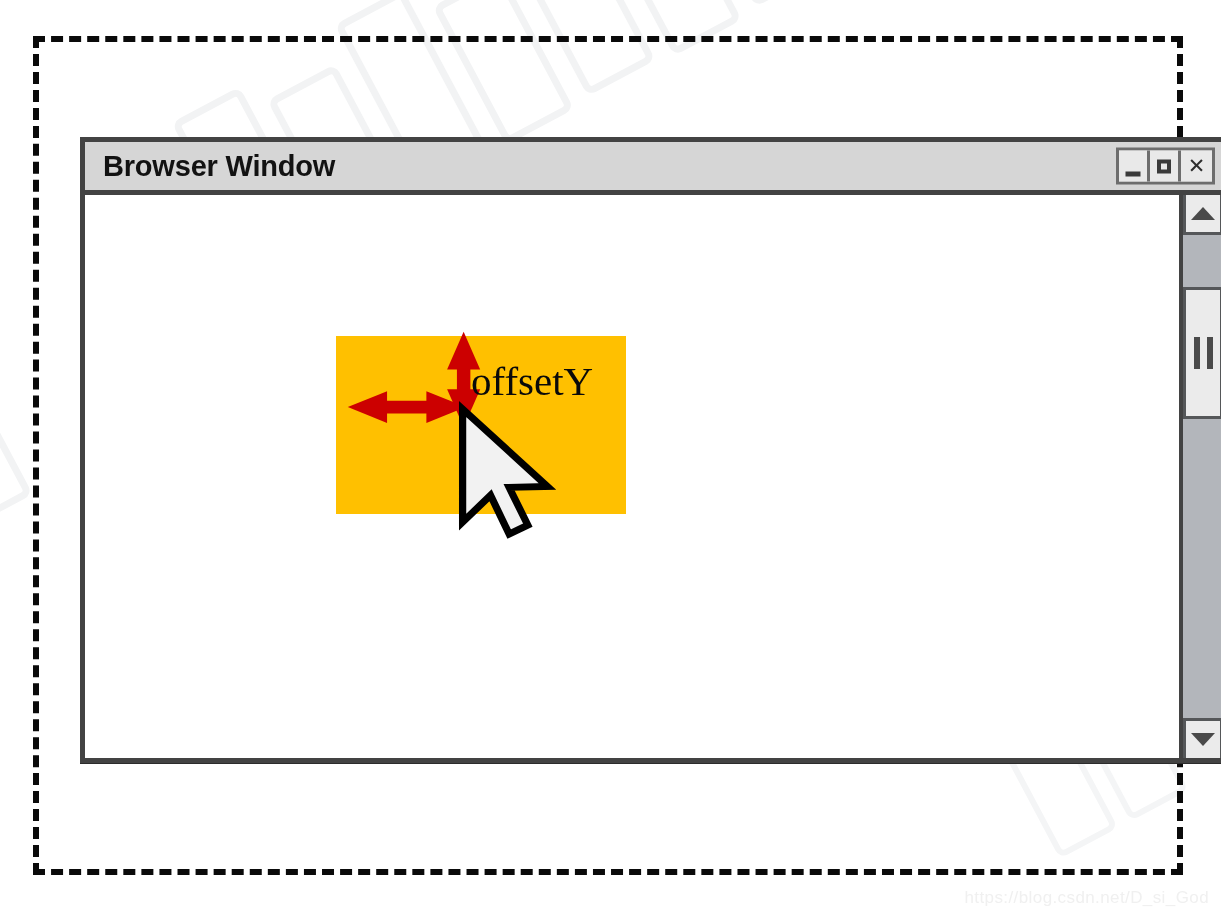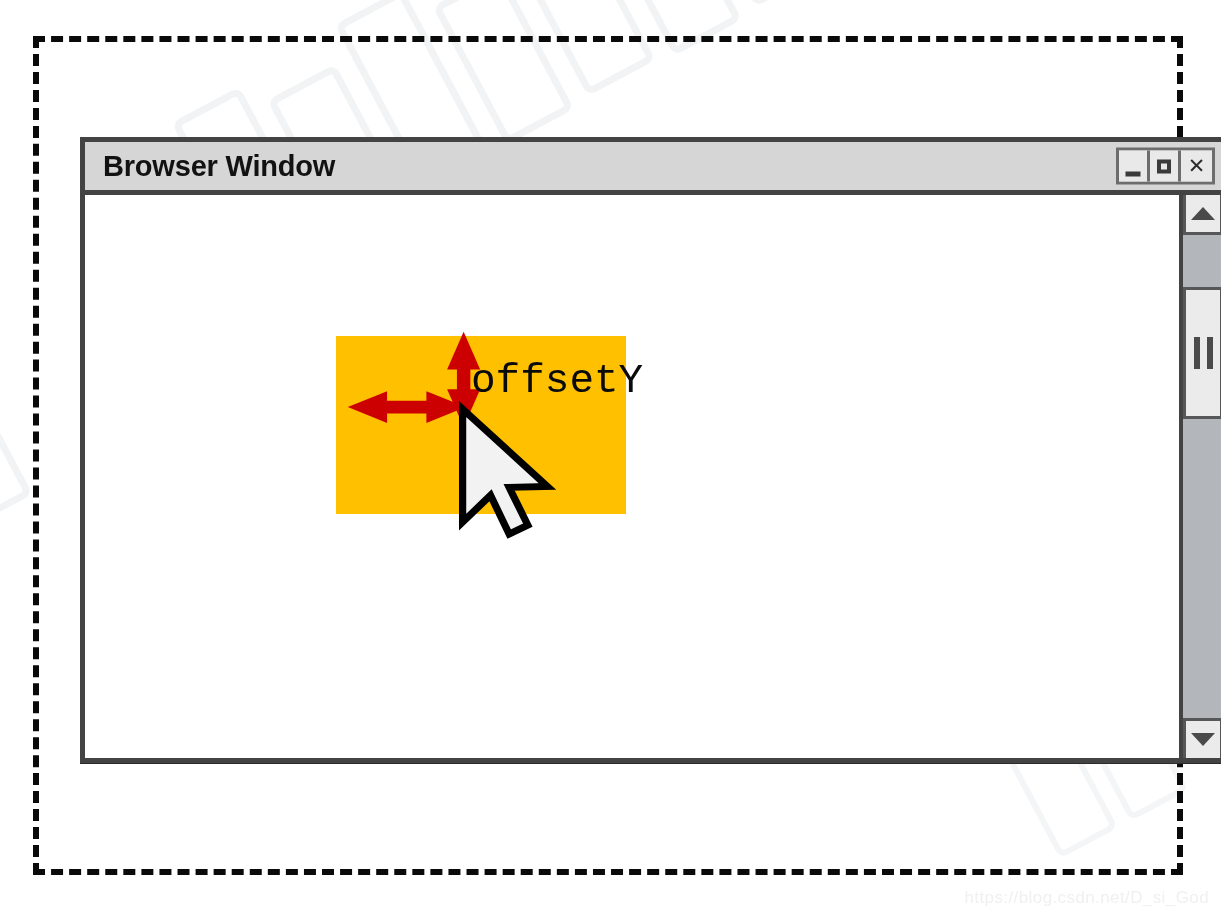--- a/index.html
+++ b/index.html
@@ -196,21 +196,21 @@
     left: 0;
     top: 0;
     width: 100%;
     height: 100%;
     pointer-events: none;
   }
 
   
   .offset-label {
     position: absolute;
-    font-family: Liberation Mono, monospace;
+    font-family: Liberation Serif, serif;
     font-size: 41px;
     color: #0a0a0a;
     white-space: nowrap;
     line-height: 1;
   }
   #label-offsety {
     left: 386px;
     top: 166px;
   }
   #label-offsetx {

